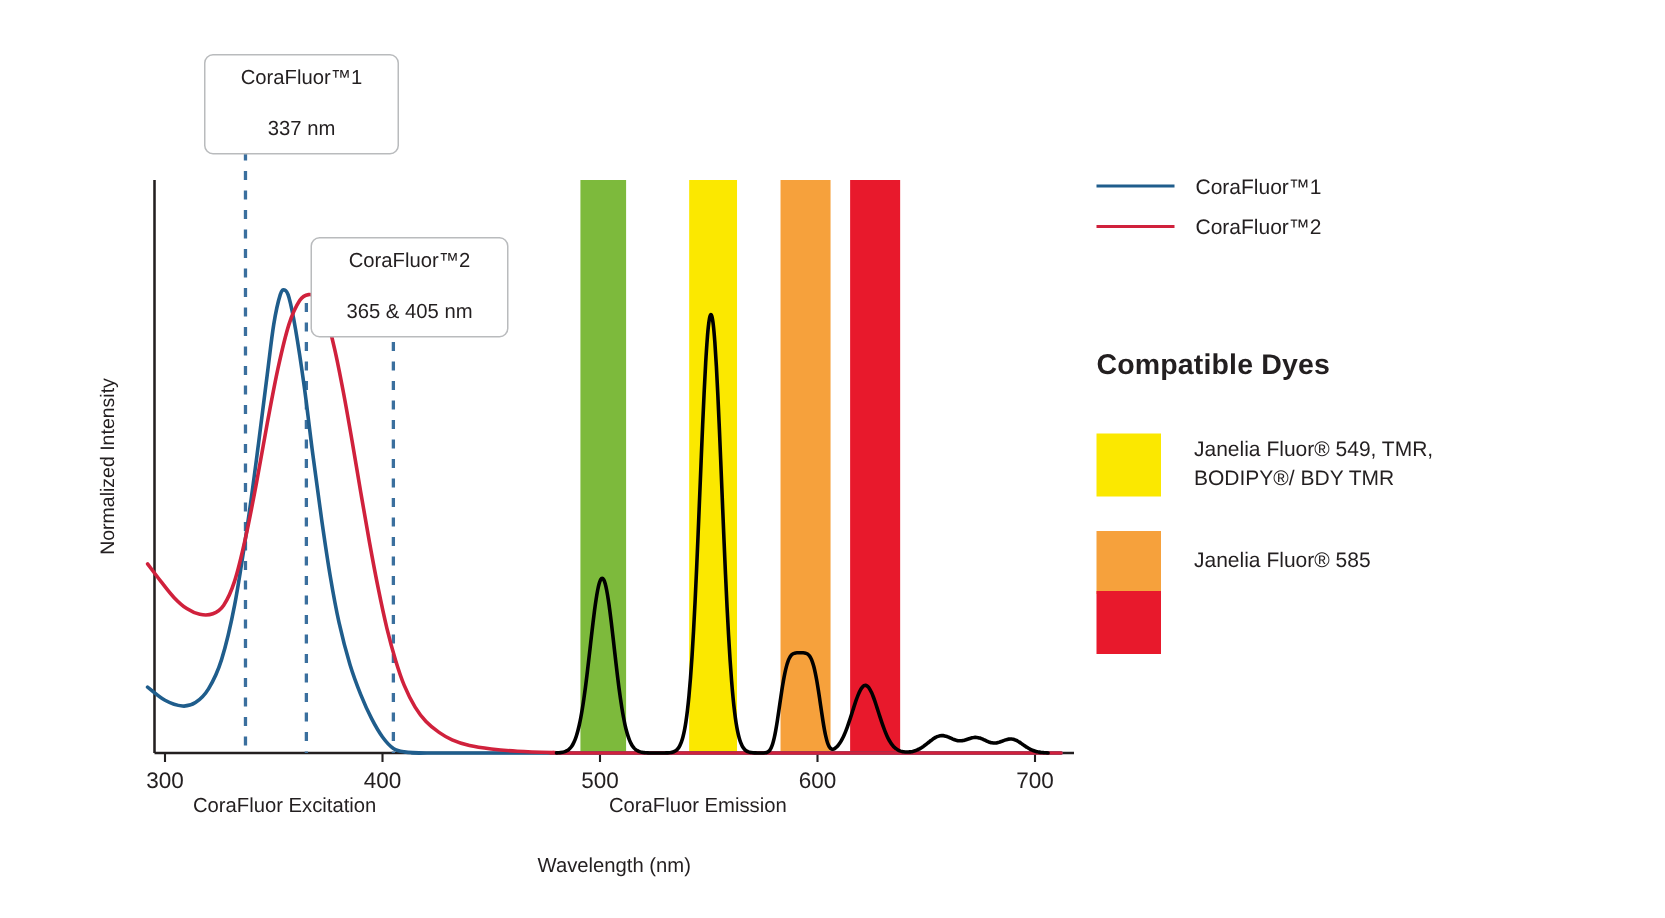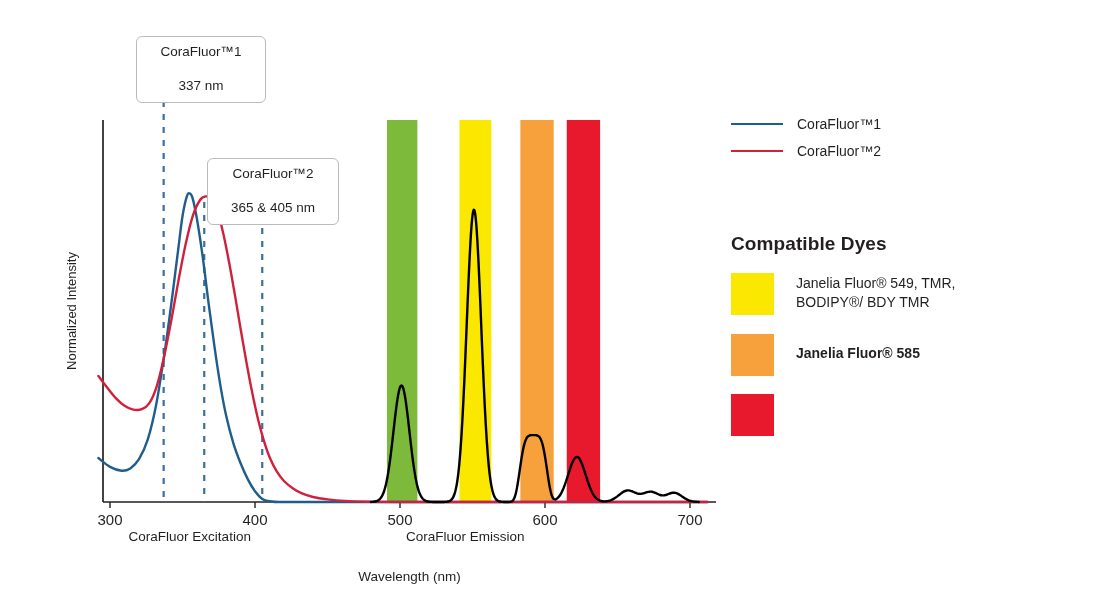--- a/index.html
+++ b/index.html
@@ -93,29 +93,29 @@
     </div>
     <div class="lg-row">
       <span class="lg-line" style="border-top-color:#d0213c;"></span>
       <span class="lg-text">CoraFluor™2</span>
     </div>
   </div>
 
   <div class="dyes-title">Compatible Dyes</div>
 
 
-  <div class="dye-row" style="top:273px;">
+  <div class="dye-row" style="top:289px;">
     <span class="dye-sw" style="background:#fbe800;"></span>
     <span class="dye-text two">
       <span>Janelia Fluor® 549, TMR,</span><br>
       <span>BODIPY®/ BDY TMR</span>
     </span>
   </div>
 
-  <div class="dye-row" style="top:334px;font-weight:bold;">
+  <div class="dye-row" style="top:354px;">
     <span class="dye-sw" style="background:#f6a13c;"></span>
     <span class="dye-text">Janelia Fluor® 585</span>
   </div>
 
   <div class="dye-row" style="top:394px;">
     <span class="dye-sw" style="background:#e8192c;"></span>
   </div>
 
 </div>
 

